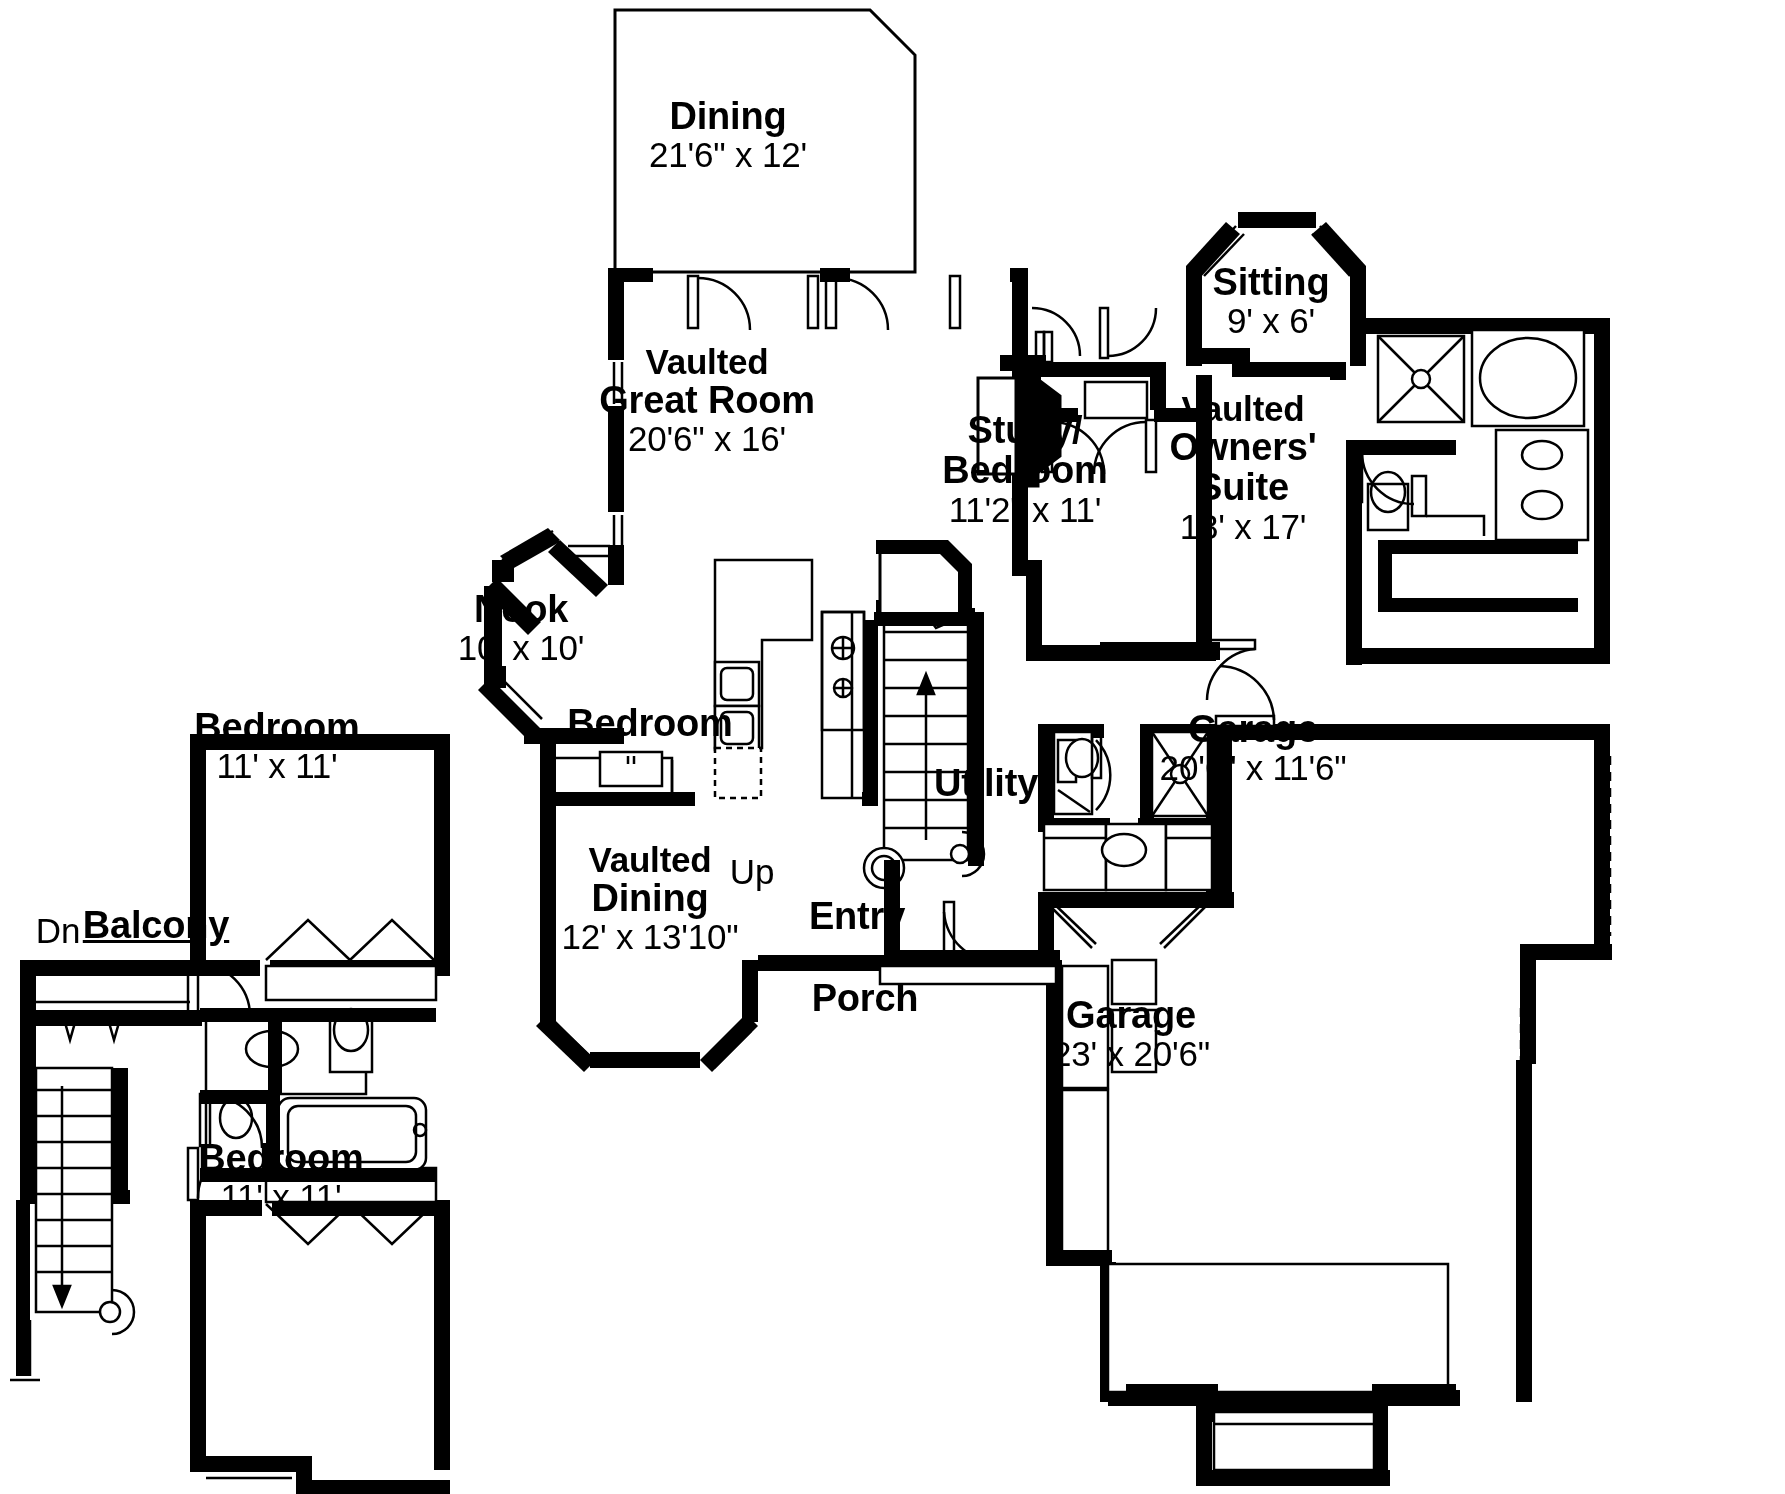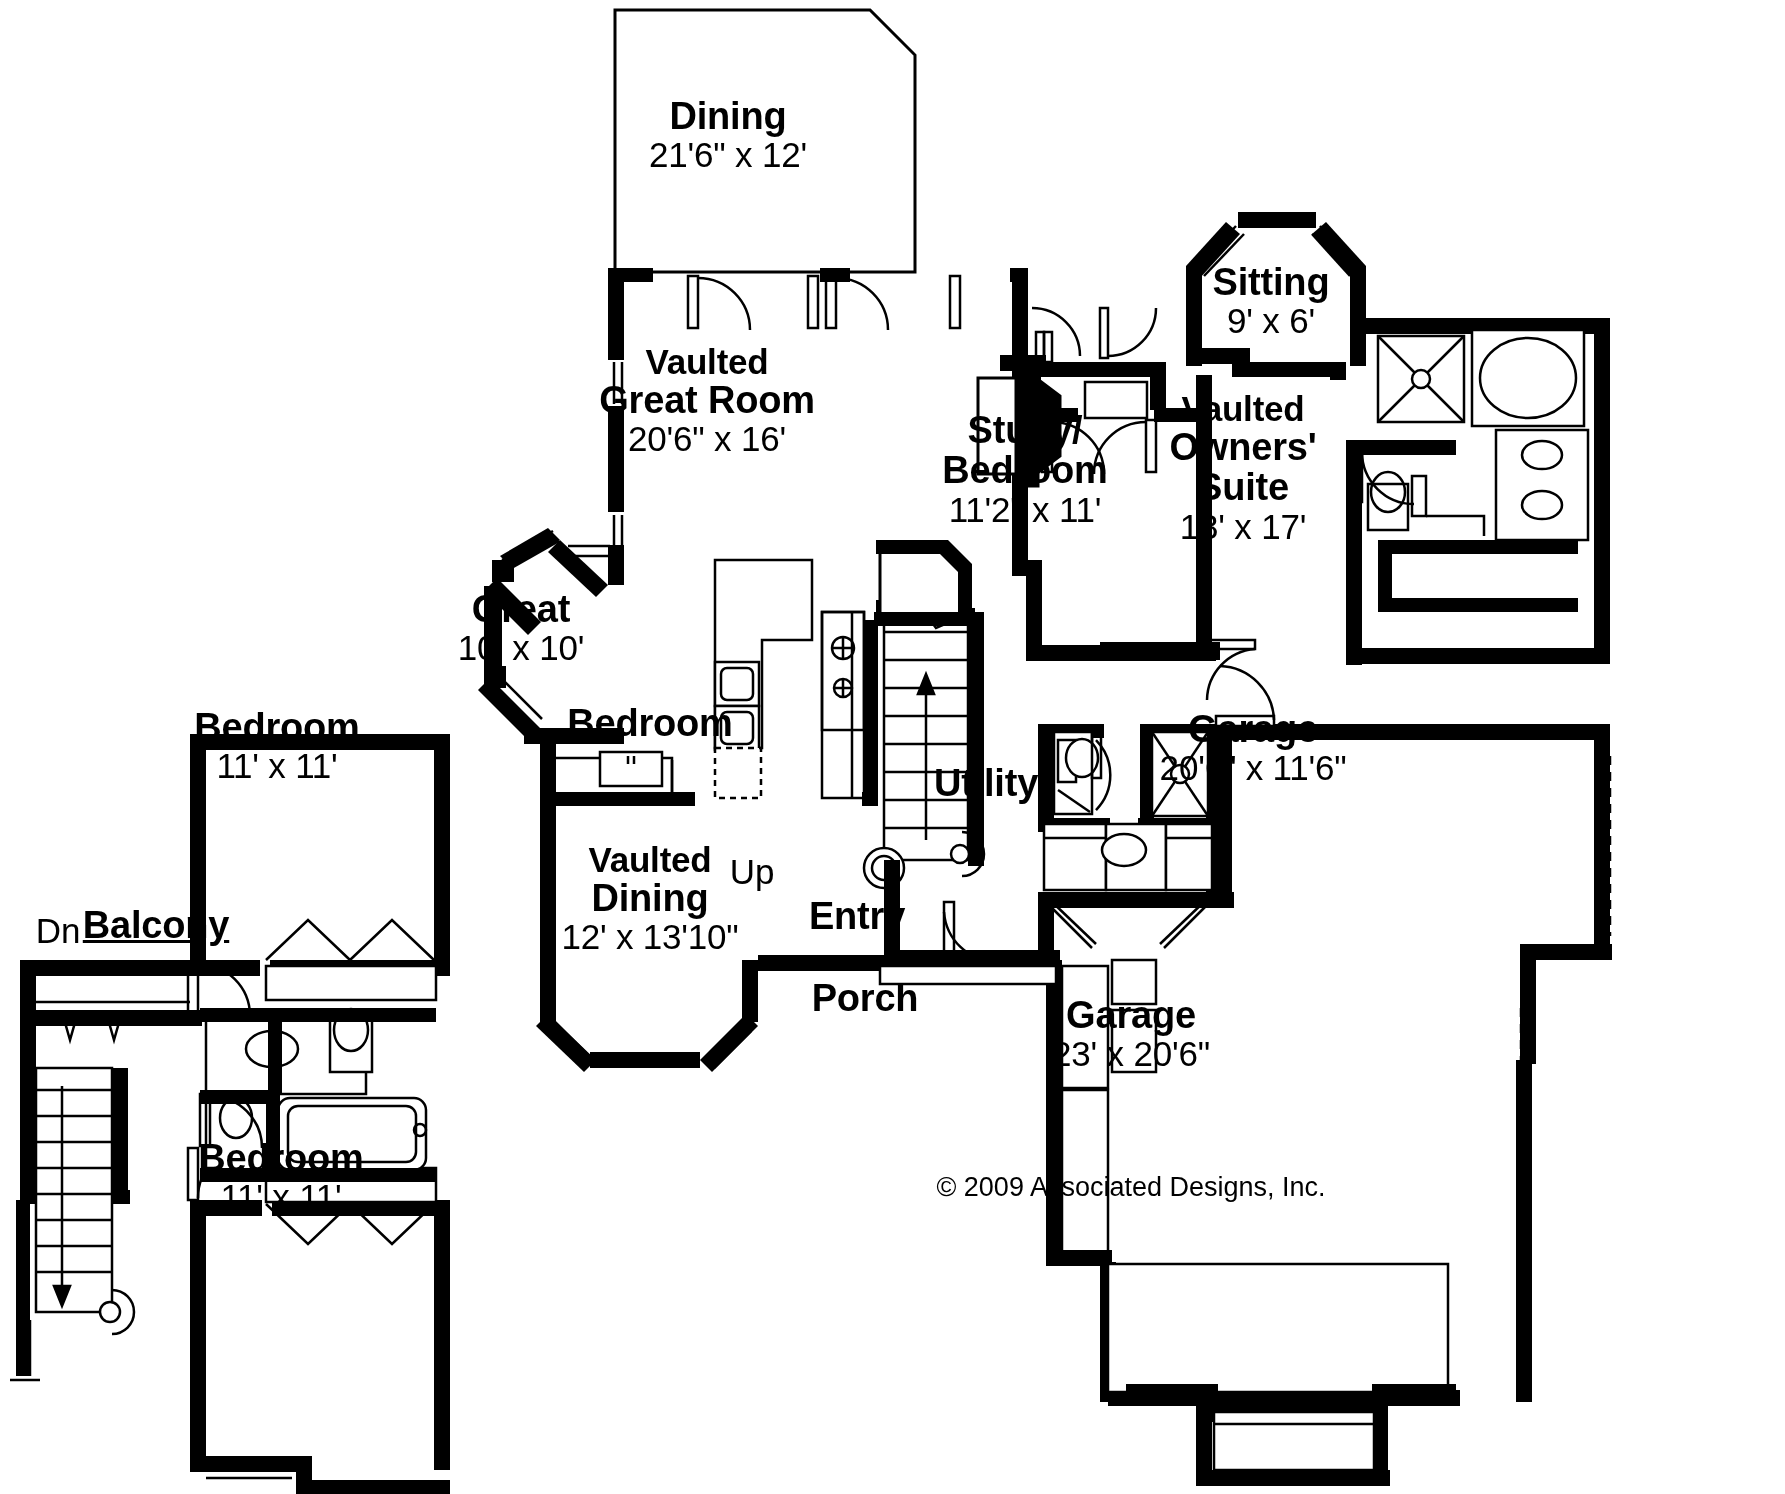--- a/index.html
+++ b/index.html
@@ -511,21 +511,21 @@
   </div>
 
   <div class="lbl" style="left:1243px;top:390px;">
     <div class="pre">Vaulted</div>
     <div class="nm">Owners'</div>
     <div class="nm">Suite</div>
     <div class="dim">13' x 17'</div>
   </div>
 
   <div class="lbl" style="left:521px;top:589px;">
-    <div class="nm">Great</div>
+    <div class="nm">Nook</div>
     <div class="dim">10' x 10'</div>
   </div>
 
   <div class="lbl" style="left:650px;top:703px;">
     <div class="nm">Bedroom</div>
   </div>
 
   <div class="lbl" style="left:650px;top:841px;">
     <div class="pre">Vaulted</div>
     <div class="nm">Dining</div>
@@ -569,15 +569,14 @@
   </div>
 
   <div class="lbl" style="left:752px;top:853px;">
     <div class="dim">Up</div>
   </div>
 
   <div class="lbl" style="left:58px;top:912px;">
     <div class="dim">Dn</div>
   </div>
 
-  <div class="copyright" style="left:1131px;top:1172px;">© 2009 Associated Designs, Inc.</div>
 
 </div>
 
 </body></html>

